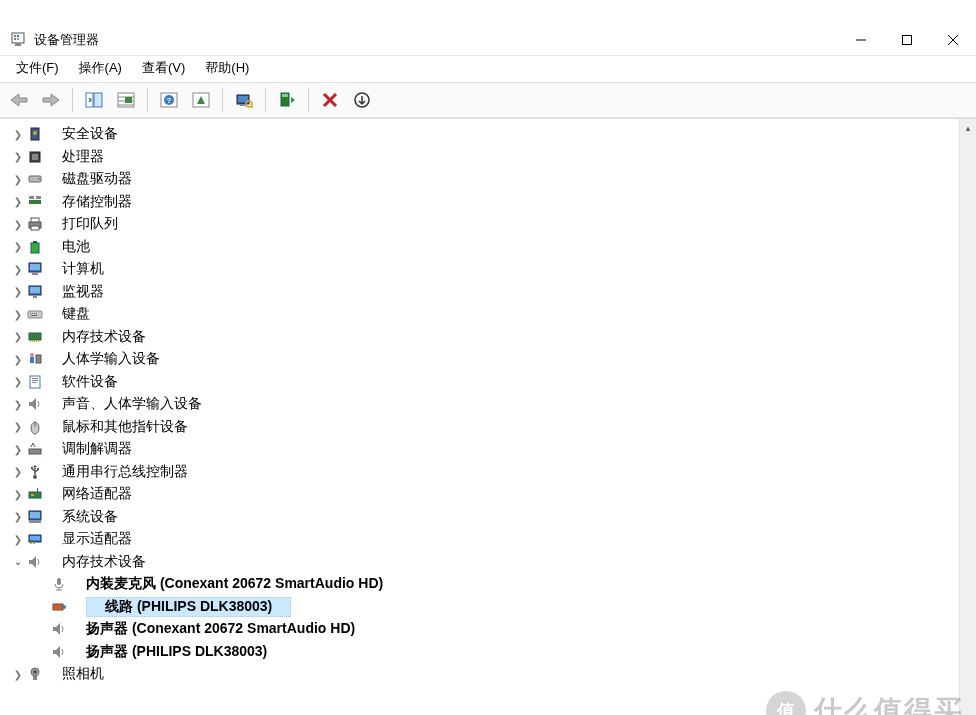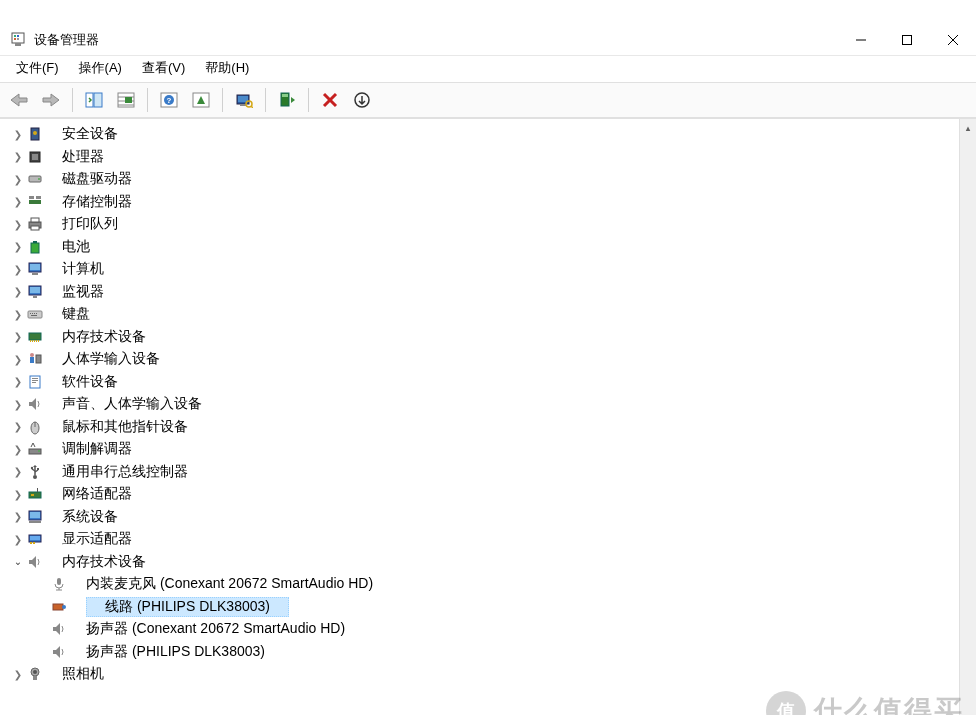--- a/index.html
+++ b/index.html
@@ -112,21 +112,21 @@
   display:inline-flex; align-items:center; justify-content:center;
   margin-right: 6px;
   flex-shrink:0;
 }
 .node .label { font-size: 14px; color: #000; margin-left: 12px; }
 .node.selected .label {
   background: #cce8ff;
   border: 1px dotted #99d1ff;
   padding: 0 18px;
 }
-.node.indent2 { padding-left: 34px; }
+.node.indent2 { padding-left: 34px; font-weight: bold; }
 .watermark {
   position: absolute;
   right: 12px; bottom: 8px;
   display: flex; align-items: center;
   gap: 8px;
   opacity: 0.35;
   pointer-events:none;
 }
 .watermark .circle {
   width: 40px; height: 40px;

